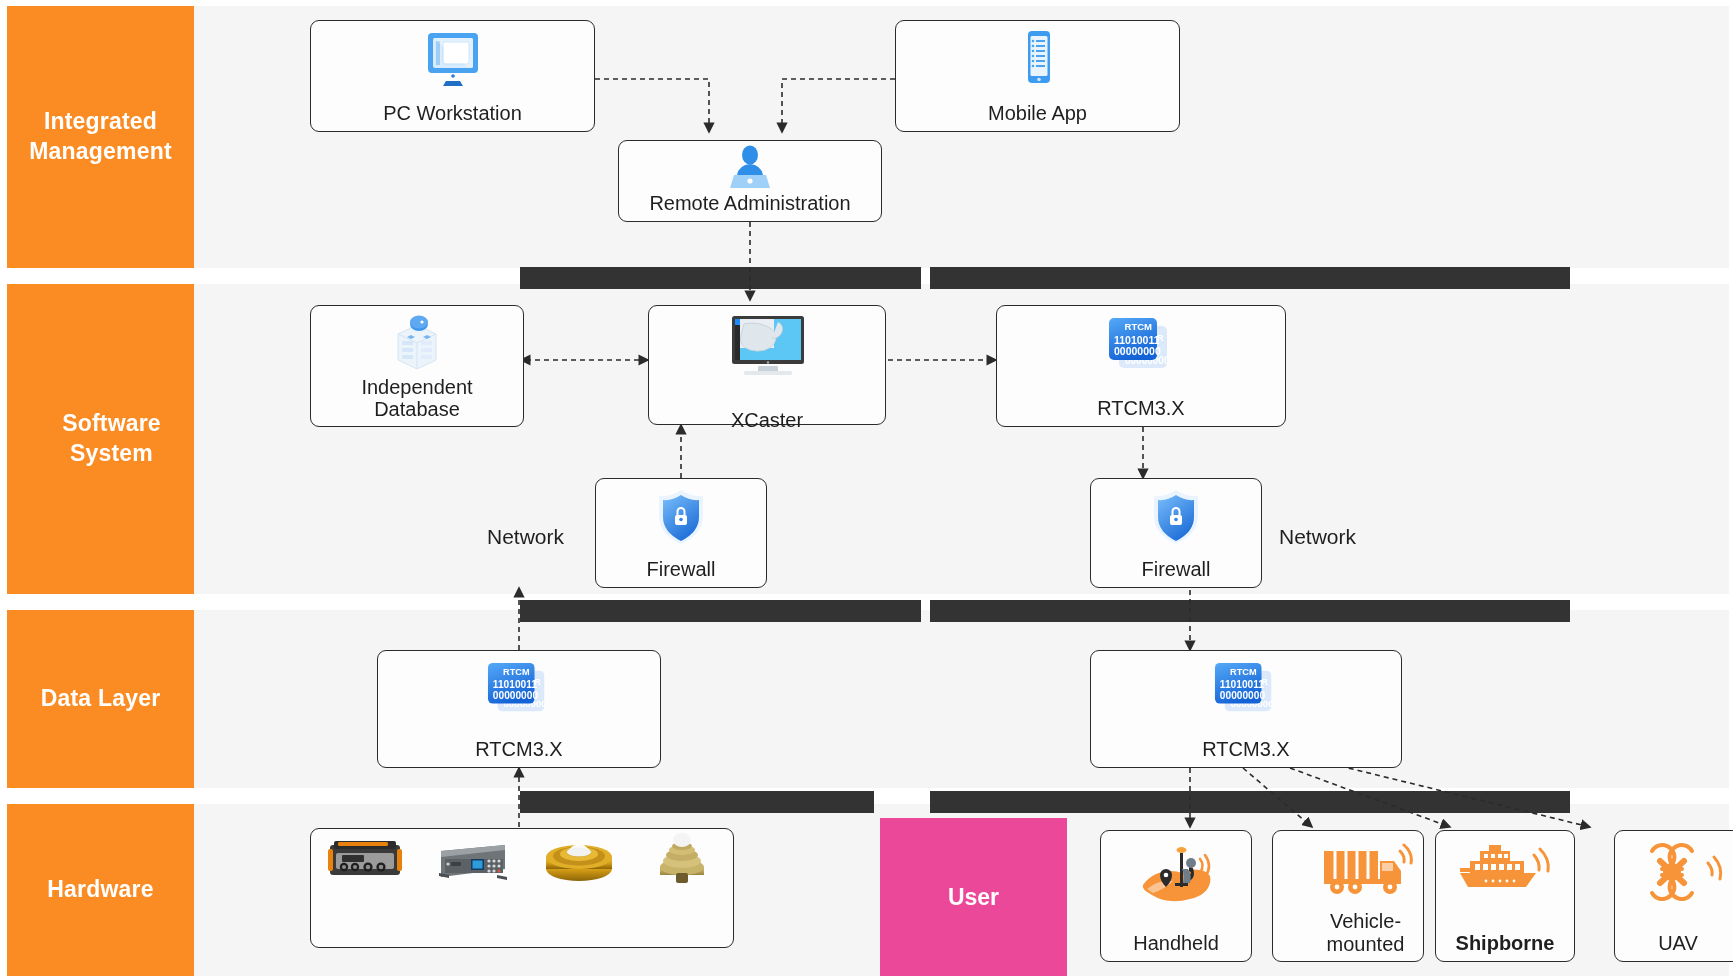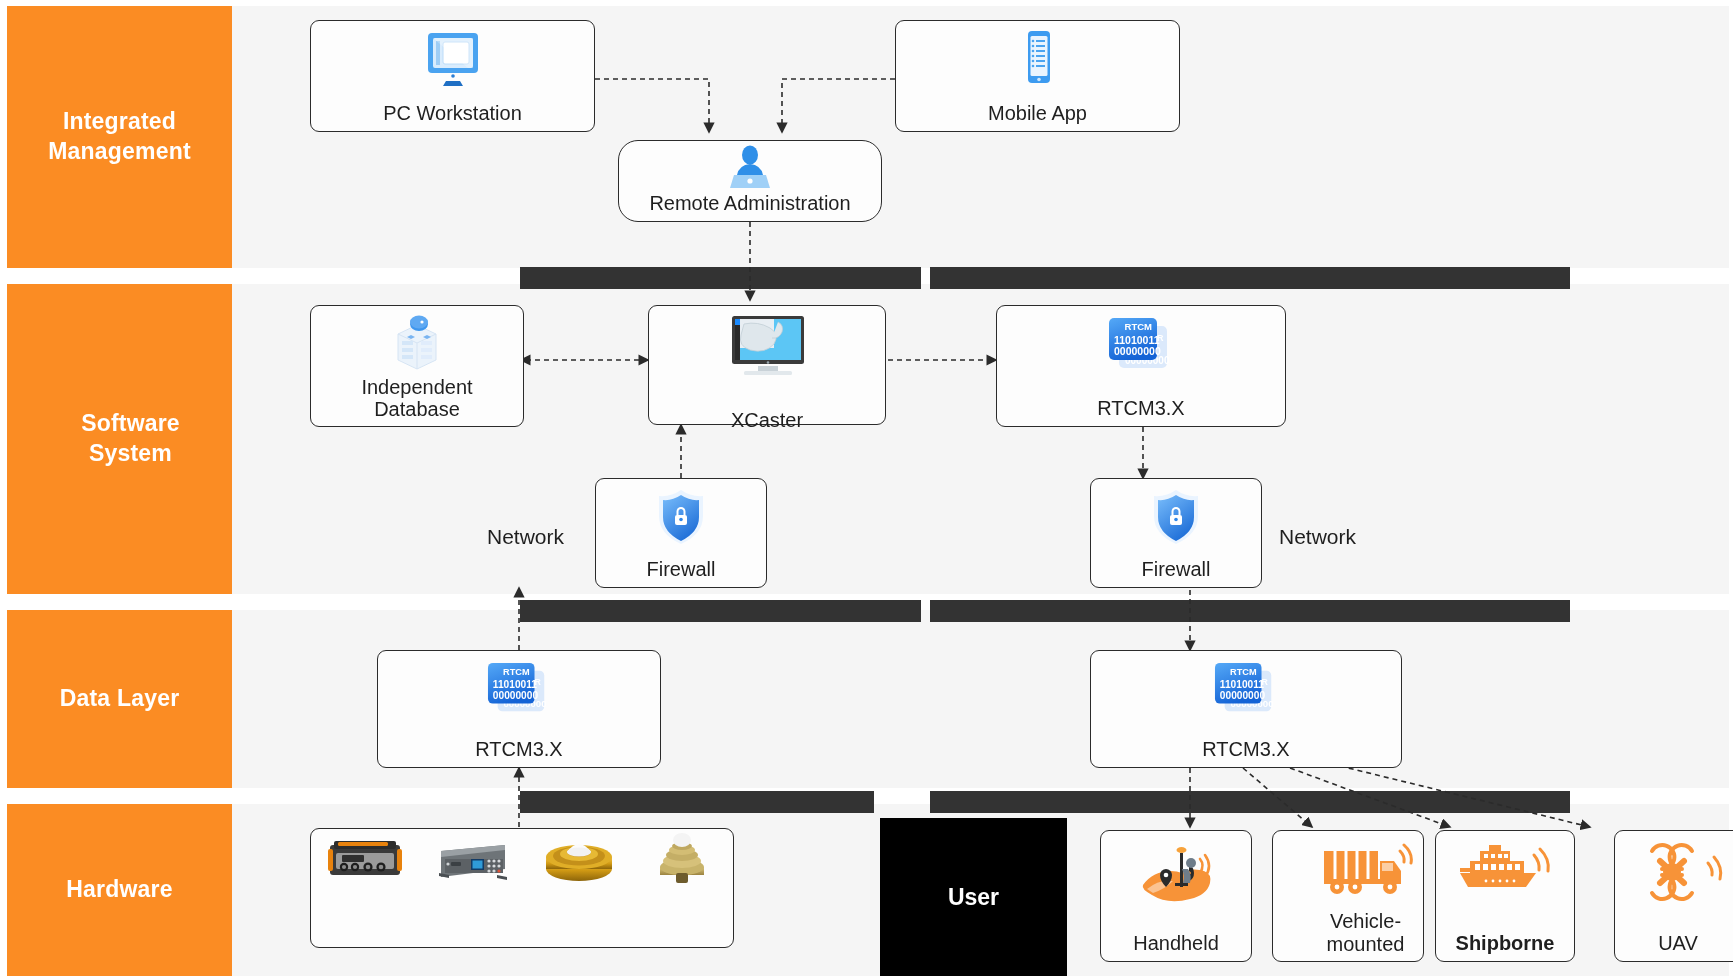--- a/index.html
+++ b/index.html
@@ -14,40 +14,40 @@
 
   
   .band { position: absolute; left: 7px; background: #f5f5f5; }
   .band.r1 { top: 6px;   height: 262px; width: 1722px; }
   .band.r2 { top: 284px; height: 310px; width: 1722px; }
   .band.r3 { top: 610px; height: 178px; width: 1722px; }
   .band.r4 { top: 804px; height: 172px; width: 1722px; }
 
   
   .label-col {
-    position: absolute; left: 7px; width: 225px;
+    position: absolute; left: 7px; width: 187px;
     background: #fb8c23;
     display: flex; align-items: center; justify-content: center;
     text-align: center;
     color: #ffffff;
     font-weight: bold;
     font-size: 23px;
     line-height: 1.3;
     letter-spacing: .2px;
   }
   .label-col.r1 { top: 6px;   height: 262px; }
   .label-col.r2 { top: 284px; height: 310px; padding-left: 22px; }
   .label-col.r3 { top: 610px; height: 178px; }
   .label-col.r4 { top: 804px; height: 172px; }
 
   
   .user-col {
     position: absolute; left: 880px; top: 818px;
     width: 187px; height: 158px;
-    background: #000000;
+    background: #ec4899;
     display: flex; align-items: center; justify-content: center;
     color: #fff; font-weight: bold; font-size: 23px;
   }
 
   
   .dark-bar { position: absolute; background: #333333; height: 22px; }
   .db-1a { left: 520px;  top: 267px; width: 401px; }
   .db-1b { left: 930px;  top: 267px; width: 640px; }
   .db-2a { left: 520px;  top: 600px; width: 401px; }
   .db-2b { left: 930px;  top: 600px; width: 640px; }
@@ -183,21 +183,21 @@
             <rect x="20" y="31" width="9" height="2"></rect>
           <circle cx="17" cy="37" r="1.3"></circle>
             <rect x="20" y="36" width="9" height="2"></rect>
         </g>
         <circle cx="23" cy="50.5" r="1.8" fill="#cfe6fb"></circle>
       </svg>
     </span>
     <span class="nlabel">Mobile App</span>
   </div>
 
-  <div class="node" style="left:618px; top:140px; width:264px; height:82px; padding-top:4px;border-radius:20px;">
+  <div class="node" style="left:618px; top:140px; width:264px; height:82px; padding-top:4px;">
     <span class="icon-wrap">
       <svg width="52" height="46" viewBox="0 0 52 46">
         <ellipse cx="26" cy="10" rx="8" ry="9.5" fill="#2f8fe8"></ellipse>
         <path d="M13 30 q2-10 13-11 q11 1 13 11 z" fill="#2f8fe8"></path>
         <path d="M10 30 h32 l4 13 h-40 z" fill="#9fd0f7"></path>
         <circle cx="26" cy="36" r="2.6" fill="#ffffff"></circle>
       </svg>
     </span>
     <span class="nlabel">Remote Administration</span>
   </div>

